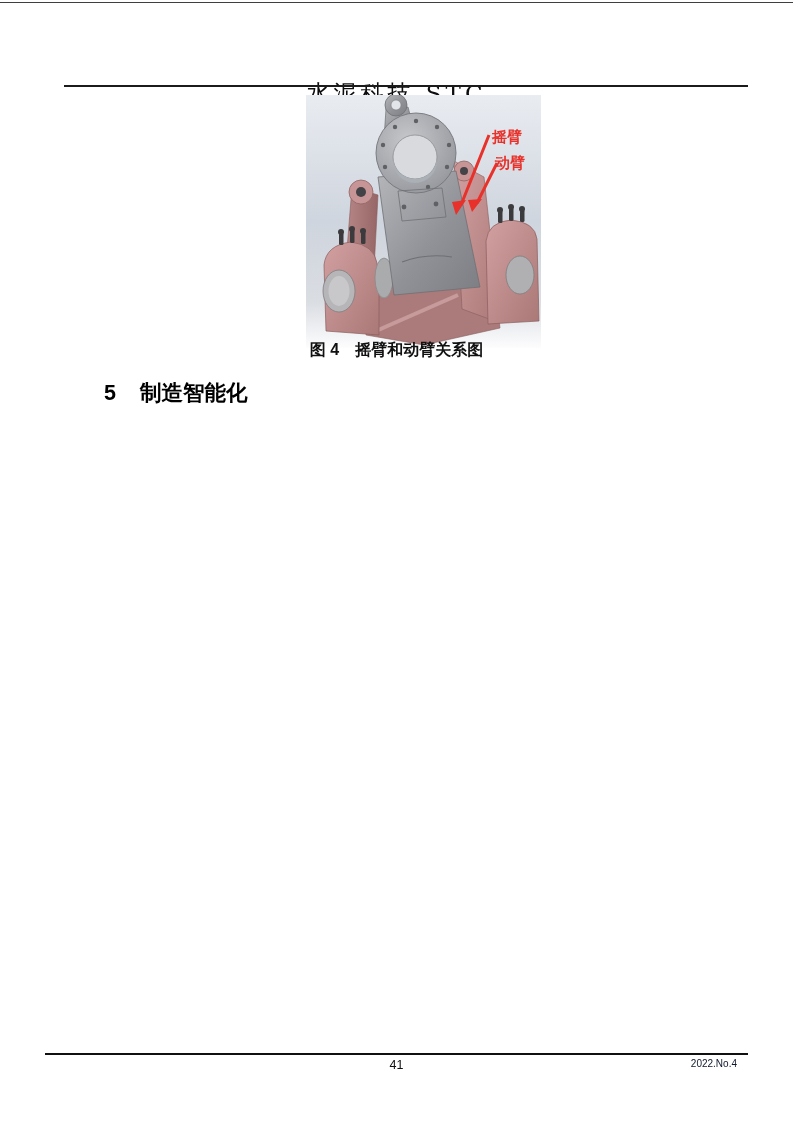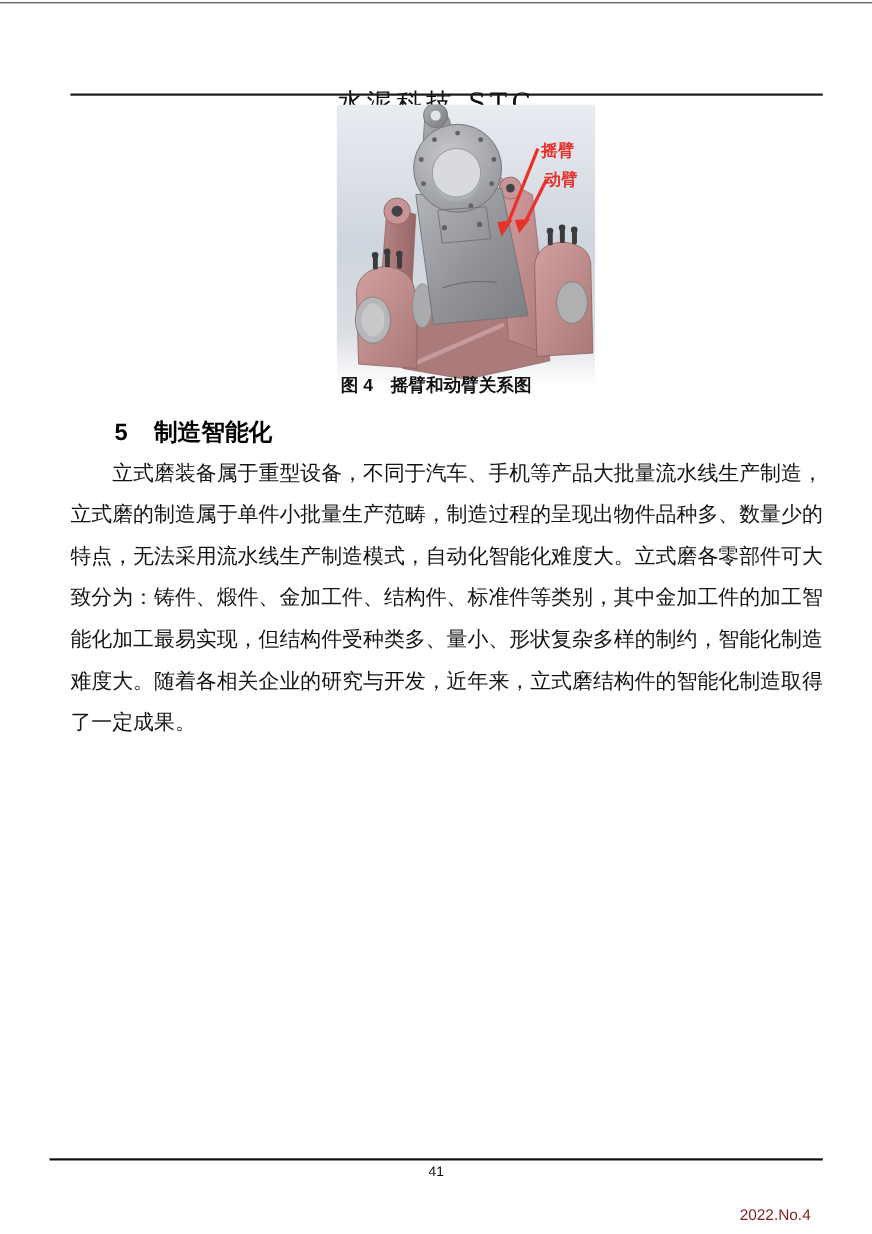--- a/index.html
+++ b/index.html
@@ -28,22 +28,22 @@
     position:absolute;top:412px;left:64px;width:684px;
     font-size:19px;line-height:37.8px;text-align:justify;color:#141414;
   }
   .body-text p{margin:0;text-indent:2em;}
   .footer-rule{position:absolute;top:1053px;left:45px;width:703px;height:0;border-top:2px solid #101010;}
   .footer-page{
     position:absolute;top:1058px;left:0;width:793px;text-align:center;
     font-family:Liberation Sans, sans-serif;font-size:12.5px;color:#111;
   }
   .footer-issue{
-    position:absolute;top:1096px;right:56px;
-    font-family:"Liberation Sans",sans-serif;font-size:14px;color:#7f1d1d;
+    position:absolute;top:1058px;right:56px;
+    font-family:"Liberation Sans",sans-serif;font-size:10px;color:#0f172a;
   }
   .ann-text{font-family:"Liberation Sans",sans-serif;font-weight:700;}
 </style>
 </head>
 <body>
 
 <div class="top-line"></div>
 
 <div class="journal-title">水泥科技 STC</div>
 
@@ -151,18 +151,17 @@
   </svg>
 </div>
 
 <div class="fig-caption">图 4　摇臂和动臂关系图</div>
 
 <div class="section-heading">
   <span class="num">5</span><span>制造智能化</span>
 </div>
 
 <div class="body-text">
-  <p>立式磨装备属于重型设备，不同于汽车、手机等产品大批量流水线生产制造，立式磨的制造属于单件小批量生产范畴，制造过程的呈现出物件品种多、数量少的特点，无法采用流水线生产制造模式，自动化智能化难度大。立式磨各零部件可大致分为：铸件、煅件、金加工件、结构件、标准件等类别，其中金加工件的加工智能化加工最易实现，但结构件受种类多、量小、形状复杂多样的制约，智能化制造难度大。随着各相关企业的研究与开发，近年来，立式磨结构件的智能化制造取得了一定成果。</p>
 </div>
 
 <div class="footer-rule"></div>
 <div class="footer-page">41</div>
 <div class="footer-issue">2022.No.4</div>
 
 </body></html>

